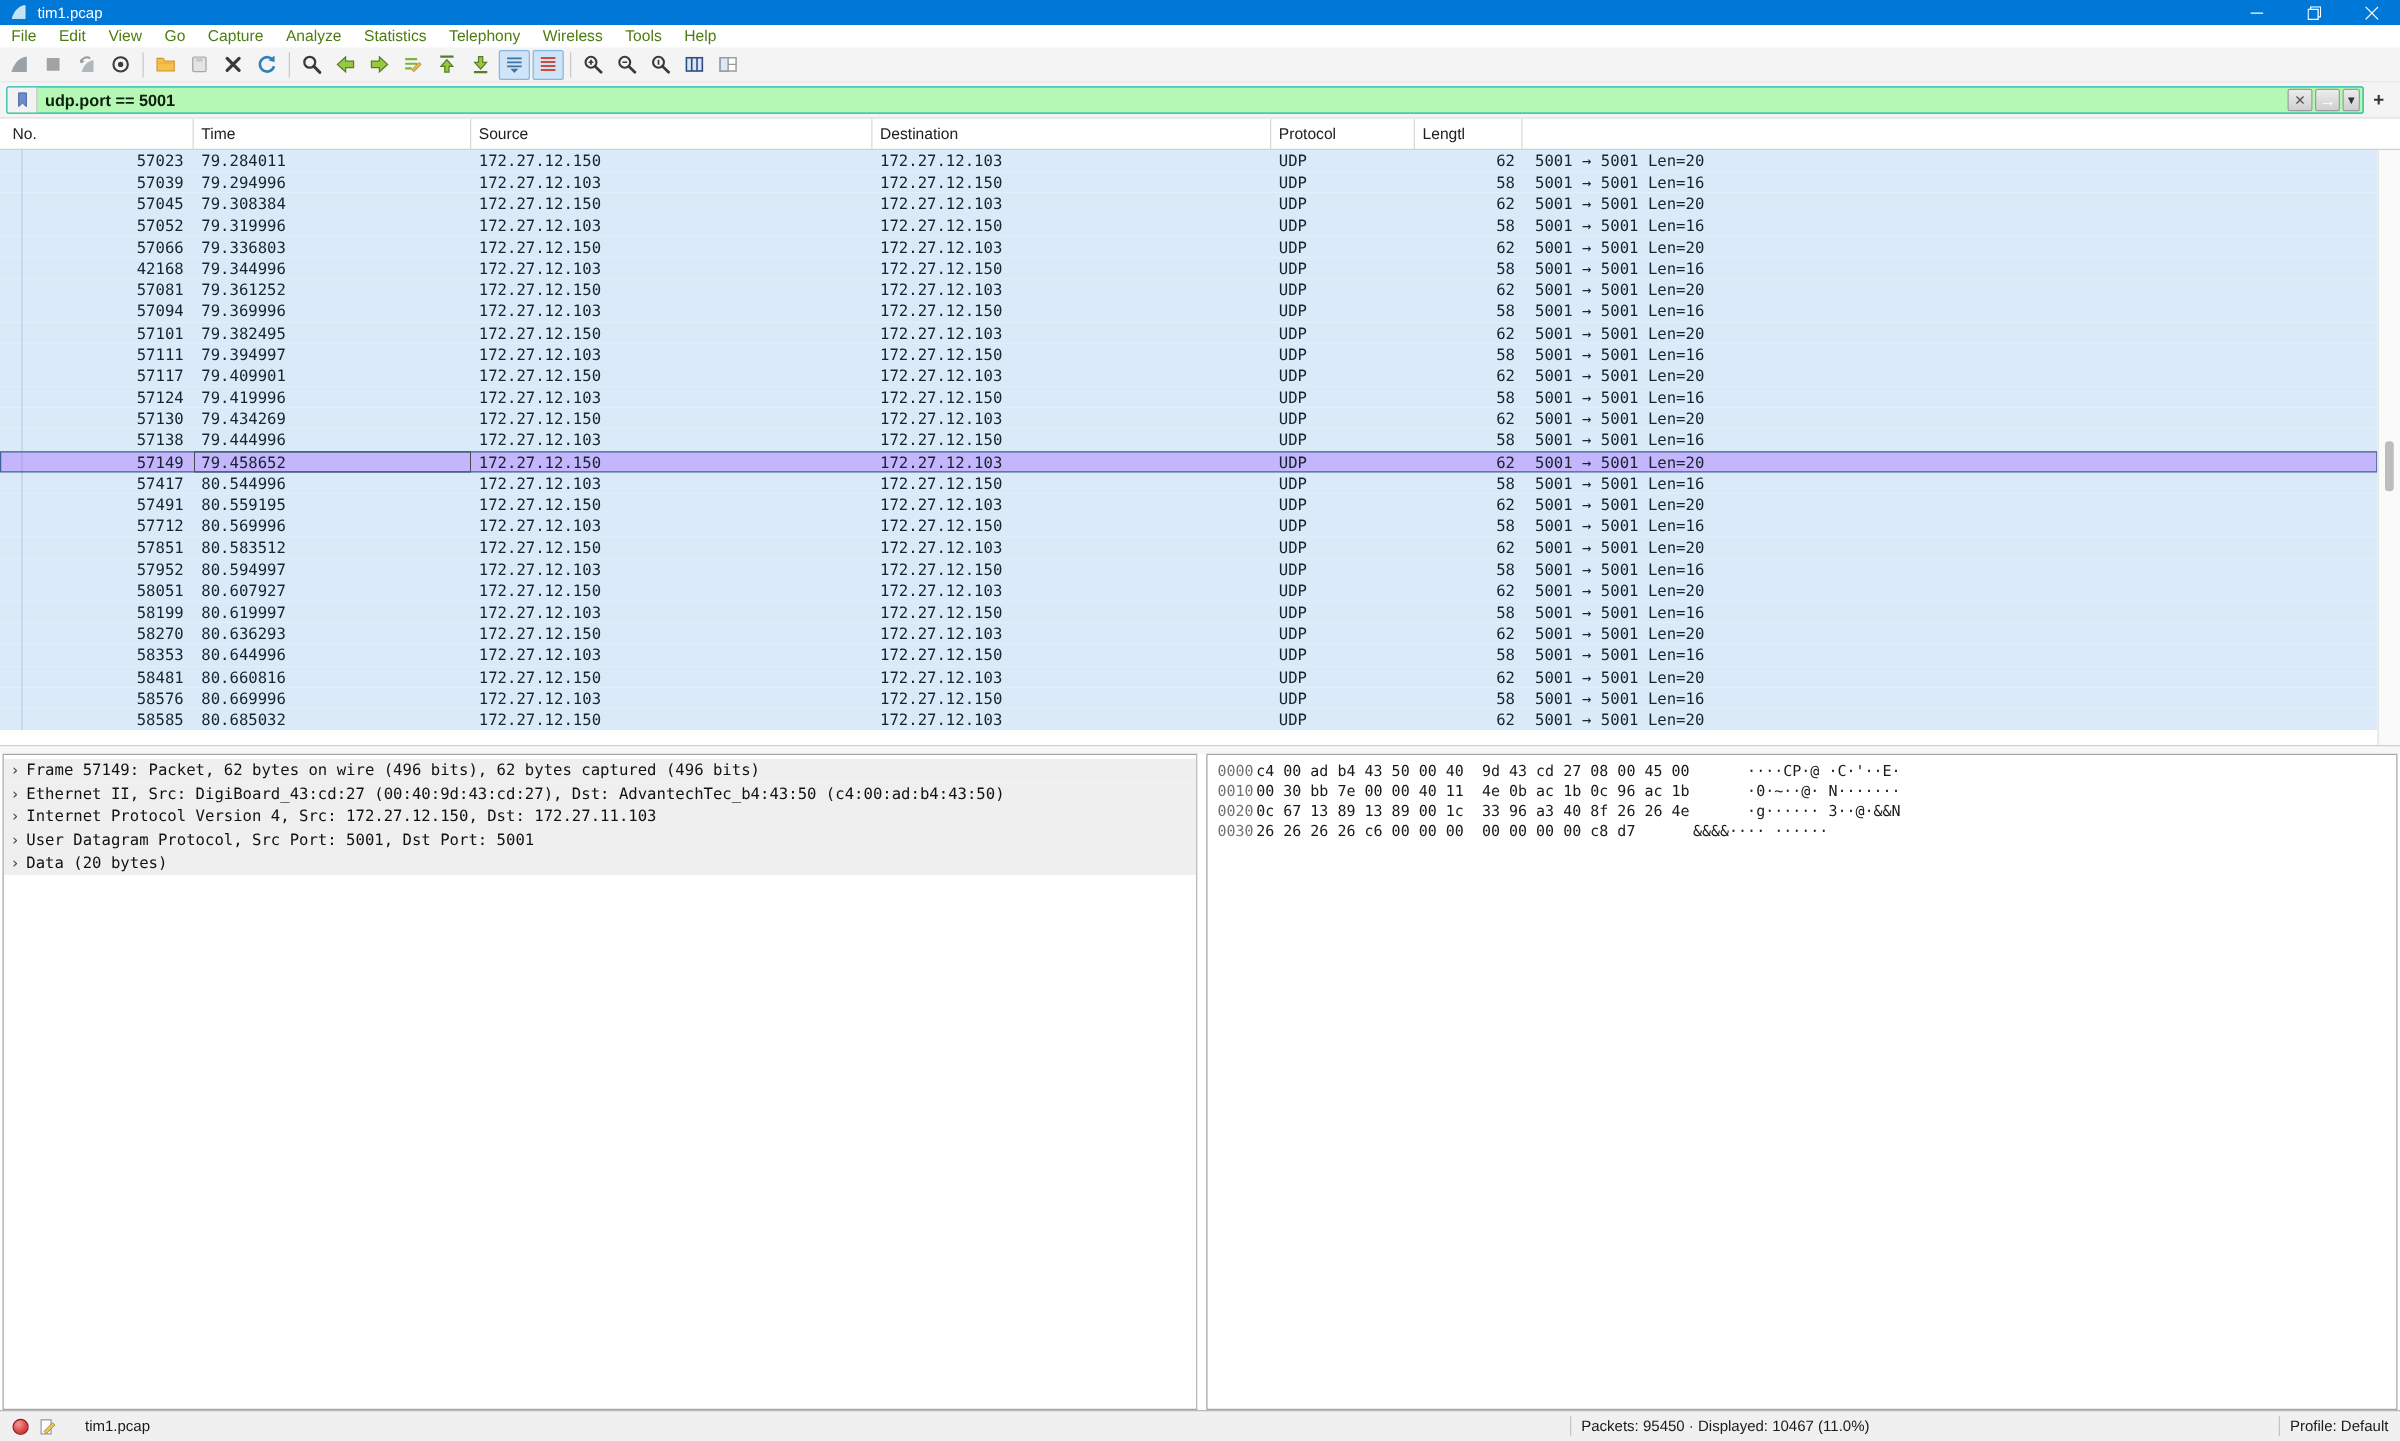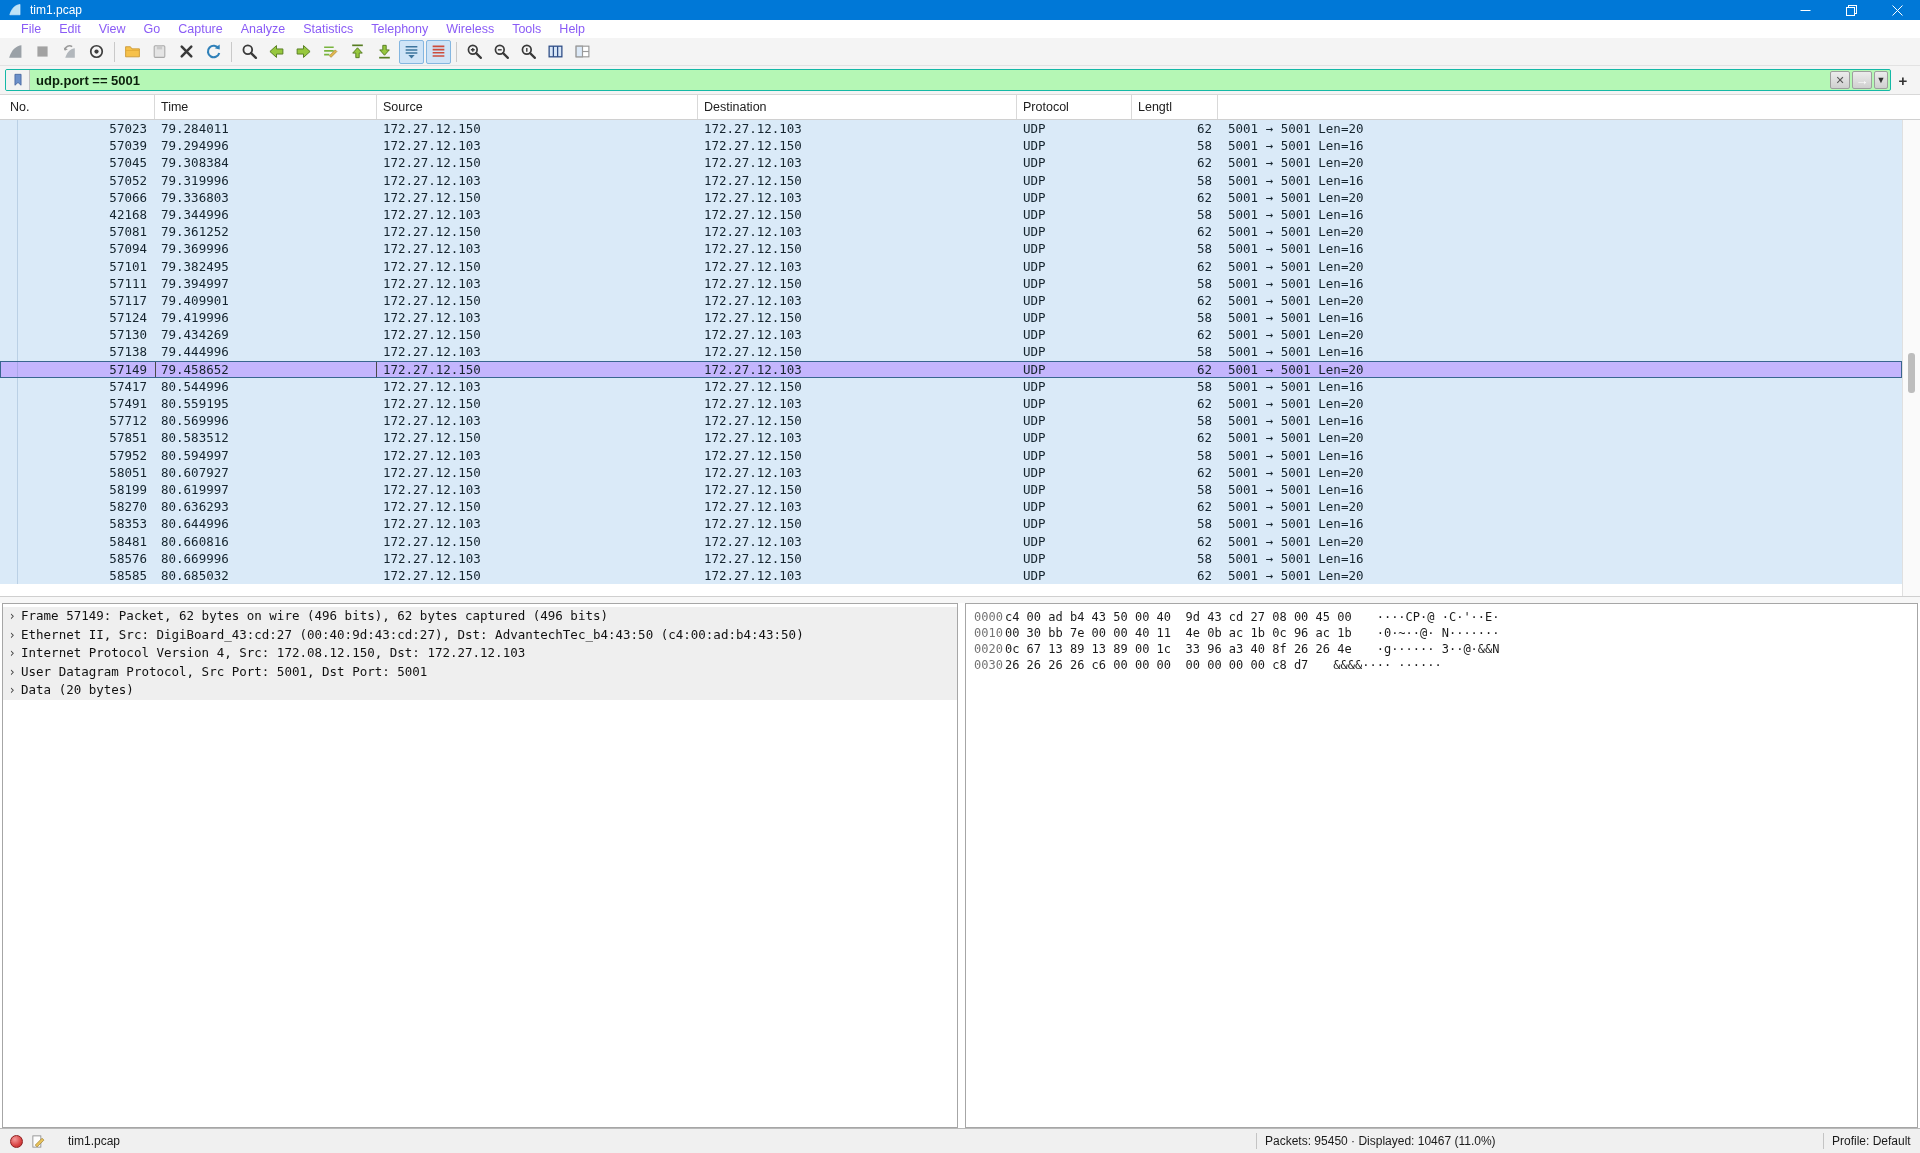--- a/index.html
+++ b/index.html
@@ -10,22 +10,22 @@
   
   .titlebar { height:20px; background:#0078d7; display:flex; align-items:center; color:#fff;
               font-size:12px; flex:0 0 auto; }
   .titlebar .app-icon { width:14px; height:14px; margin:0 8px 0 8px; }
   .titlebar .title-text { flex:1; }
   .win-controls { display:flex; height:100%; }
   .win-btn { width:46px; display:flex; align-items:center; justify-content:center; color:#fff; font-size:11px; }
   .win-btn svg { display:block; }
 
   
-  .menubar { height:18px; background:#ffffff; display:flex; align-items:center; padding-left:12px;
-             font-size:12.5px; color:#8b5cf6; flex:0 0 auto; }
+  .menubar { height:18px; background:#ffffff; display:flex; align-items:center; padding-left:0;
+             font-size:12.5px; color:#4d7c0f; flex:0 0 auto; }
   .menu-item { padding:0 9px; height:100%; display:flex; align-items:center; }
 
   
   .toolbar { height:28px; background:#f4f4f4; display:flex; align-items:center; padding-left:2px;
              border-bottom:1px solid #e2e2e2; flex:0 0 auto; }
   .tool-sep { width:1px; height:20px; background:#c9c9c9; margin:0 4px; }
   .tool-btn { width:25px; height:24px; display:flex; align-items:center; justify-content:center;
               border:1px solid transparent; border-radius:2px; margin:0 1px; }
   .tool-btn.active { background:#cfe4f7; border-color:#84b6e0; }
   .tool-btn svg { width:17px; height:17px; display:block; }
@@ -88,21 +88,21 @@
   .detail-pane { width:956px; flex:0 0 auto; padding-top:3px; }
   .splitter-v { width:7px; background:#fff; flex:0 0 auto; }
   .hex-pane { flex:1; padding:5px 0 0 8px; font-family:"DejaVu Sans Mono", monospace; font-size:12px; }
 
   .dline { height:18.5px; line-height:18.5px; background:#efefef; display:flex; align-items:center;
            font-family:"DejaVu Sans Mono", monospace; font-size:12.5px; color:#111; white-space:nowrap; }
   .dline .chev { width:18px; text-align:center; color:#444; font-size:12px; flex:0 0 auto; }
 
   .hexrow { height:16px; line-height:16px; white-space:pre; color:#1a1a1a; }
   .hexrow .off { color:#737373; margin-right:2px; }
-  .hexrow .bytes { margin-right:25px; }
+  .hexrow .bytes { margin-right:46px; }
 
   
   .statusbar { height:25px; background:#f0f0f0; border-top:1px solid #b9b9b9; display:flex;
                align-items:center; font-size:12px; color:#1a1a1a; flex:0 0 auto; }
   .status-left { flex:1; display:flex; align-items:center; }
   .expert-dot { width:13px; height:13px; border-radius:50%; margin:0 8px 0 10px;
                 background:radial-gradient(circle at 35% 30%, #f49a9a, #d94444 60%, #b22727);
                 border:1px solid #8e1f1f; }
   .comment-icon { width:15px; height:15px; margin-right:22px; }
   .status-sep { width:1px; height:16px; background:#c4c4c4; }
@@ -592,21 +592,21 @@
       <div class="dline">
         <span class="chev">›</span>
         <span>Frame 57149: Packet, 62 bytes on wire (496 bits), 62 bytes captured (496 bits)</span>
       </div>
       <div class="dline">
         <span class="chev">›</span>
         <span>Ethernet II, Src: DigiBoard_43:cd:27 (00:40:9d:43:cd:27), Dst: AdvantechTec_b4:43:50 (c4:00:ad:b4:43:50)</span>
       </div>
       <div class="dline">
         <span class="chev">›</span>
-        <span>Internet Protocol Version 4, Src: 172.08.12.150, Dst: 172.27.12.103</span>
+        <span>Internet Protocol Version 4, Src: 172.27.12.150, Dst: 172.27.11.103</span>
       </div>
       <div class="dline">
         <span class="chev">›</span>
         <span>User Datagram Protocol, Src Port: 5001, Dst Port: 5001</span>
       </div>
       <div class="dline">
         <span class="chev">›</span>
         <span>Data (20 bytes)</span>
       </div>
     </div>

